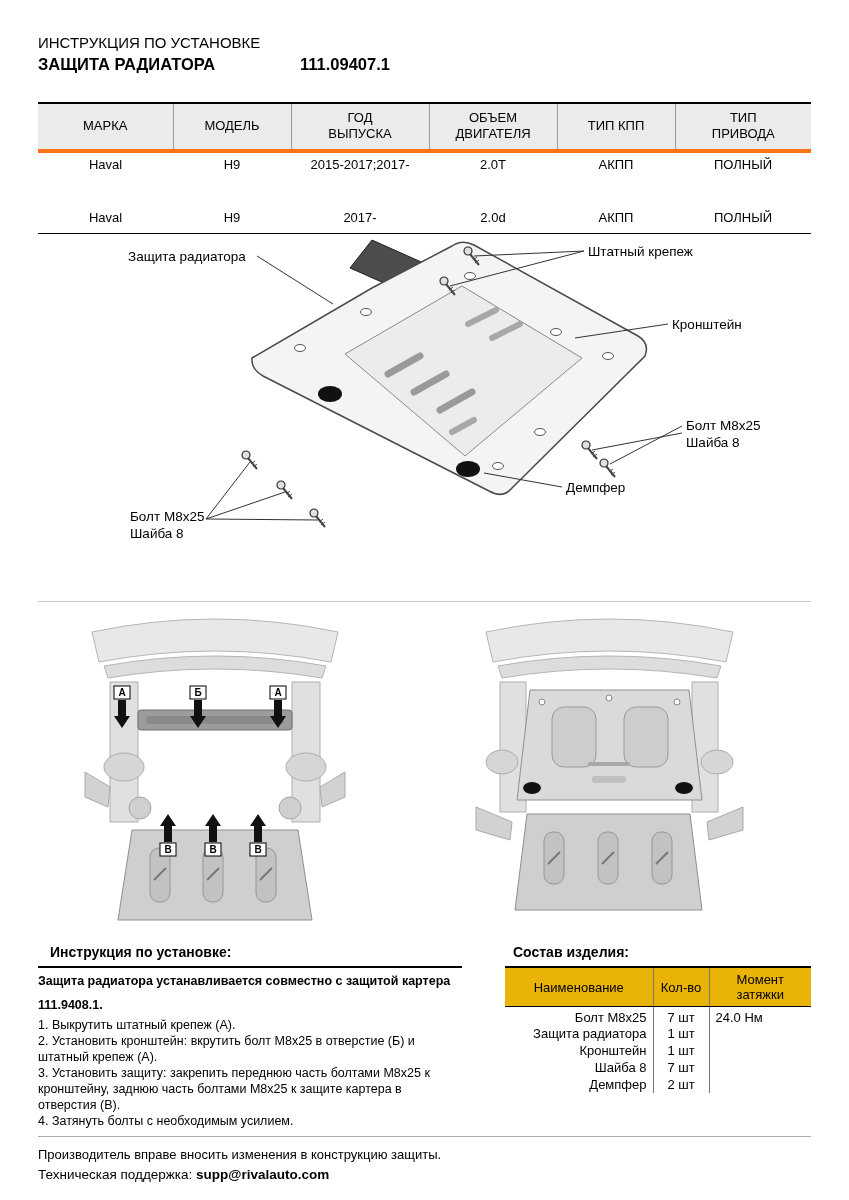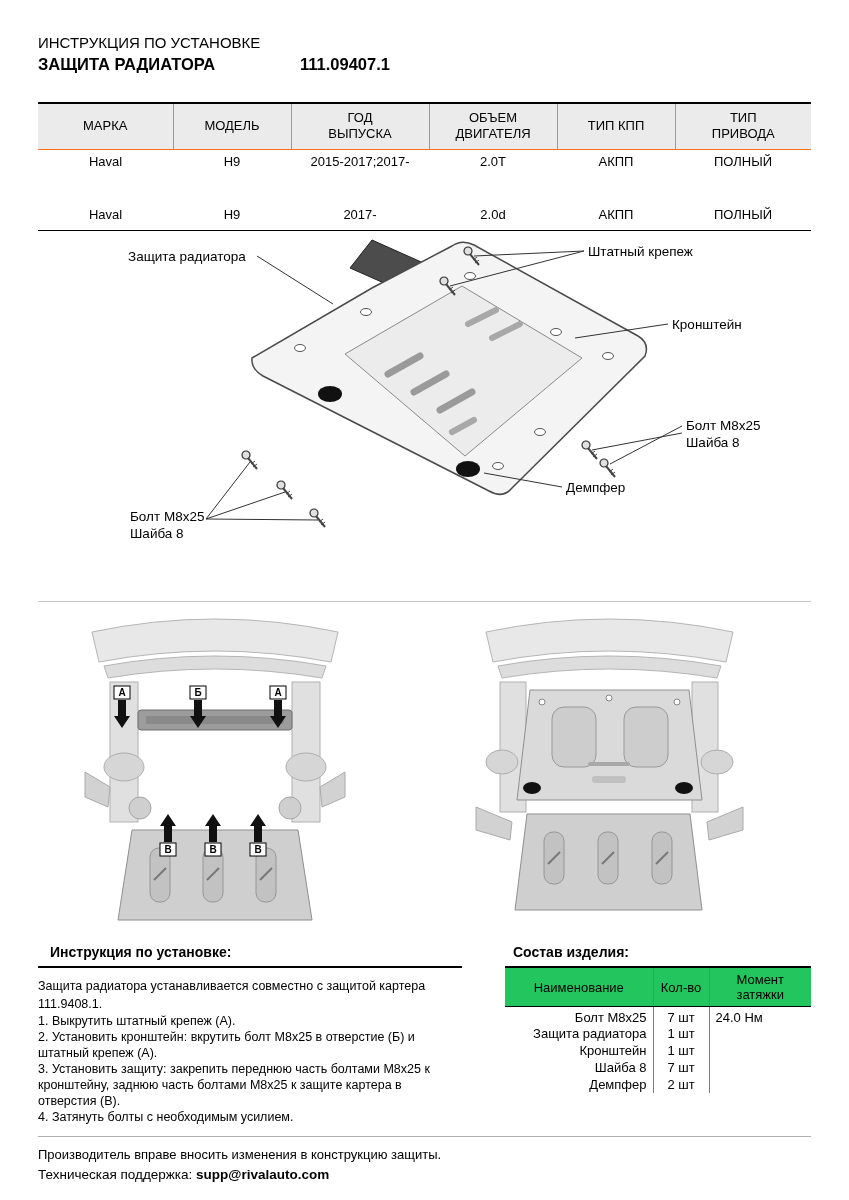--- a/index.html
+++ b/index.html
@@ -7,48 +7,48 @@
           font-family:"Liberation Sans", sans-serif; color:#000; overflow:hidden; }
   .page * { box-sizing:border-box; }
 
   .hdr-sub   { position:absolute; left:38px; top:34px;  font-size:15px; }
   .hdr-title { position:absolute; left:38px; top:55px;  font-size:16.5px; font-weight:bold; }
   .hdr-part  { position:absolute; left:300px; top:55px; font-size:16.5px; font-weight:bold; }
 
   table.fitment { position:absolute; left:38px; top:102px; width:773px;
                   border-collapse:collapse; table-layout:fixed;
                   border-top:2px solid #000; border-bottom:1px solid #000; }
-  table.fitment thead tr { border-bottom:1px solid #f97316;border-radius:23px; }
+  table.fitment thead tr { border-bottom:4px solid #f97316;border-radius:23px; }
   table.fitment th { background:#ebebeb; font-weight:normal; font-size:13px;
                      padding:6px 2px; vertical-align:middle; border-left:1px solid #9a9a9a; }
   table.fitment th:first-child { border-left:none; }
   .thw { display:inline-block; line-height:1.25; }
   table.fitment th:nth-child(3) .thw { max-width:80px; }
   table.fitment th:nth-child(4) .thw { max-width:95px; }
   table.fitment th:nth-child(6) .thw { max-width:75px; }
   table.fitment td { text-align:center; font-size:13px; padding:19px 2px; }
   table.fitment tbody tr:first-child td { padding-top:4px; }
   table.fitment tbody tr:last-child td  { padding-bottom:8px; }
 
   .main-diagram { position:absolute; left:0; top:226px; width:849px; height:372px; }
   .diag-label { font-size:13.5px; fill:#000; }
 
   .divider { position:absolute; left:38px; top:601px; width:773px; height:1px; background:#c6c6c6; }
   .fig { position:absolute; }
 
   .instructions { position:absolute; left:38px; top:944px; width:424px; }
   .section-title { font-size:14px; font-weight:bold; margin:0 0 6px 0;padding-left:12px; }
   .section-rule { height:2px; background:#000; }
-  .instr-intro { font-size:12.5px; font-weight:normal; line-height:18px; margin-top:9px; }
+  .instr-intro { font-size:12.5px; font-weight:bold; line-height:24px; margin-top:1px; }
   .instr-step  { font-size:12.5px; line-height:16px; }
 
   .parts { position:absolute; left:505px; top:944px; width:306px; }
   .parts .section-title { padding-left:8px; }
   table.parts-table { width:100%; border-collapse:collapse; table-layout:fixed; }
-  table.parts-table th { background:#22c55e; font-weight:normal; font-size:13px;
+  table.parts-table th { background:#eab308; font-weight:normal; font-size:13px;
                          padding:4px 6px; border-bottom:1px solid #000; }
   table.parts-table th, table.parts-table td { border-left:1px solid #777; }
   table.parts-table th:first-child, table.parts-table td:first-child { border-left:none; }
   table.parts-table td { font-size:13px; height:17px; padding:0 6px; }
   td.name-col { text-align:right; }
   td.qty-col  { text-align:center; }
   td.torque-col { text-align:left; }
   table.parts-table tbody tr:first-child td { padding-top:3px; }
 
   .footer-divider { position:absolute; left:38px; top:1136px; width:773px; height:1px; background:#aeaeae; }

